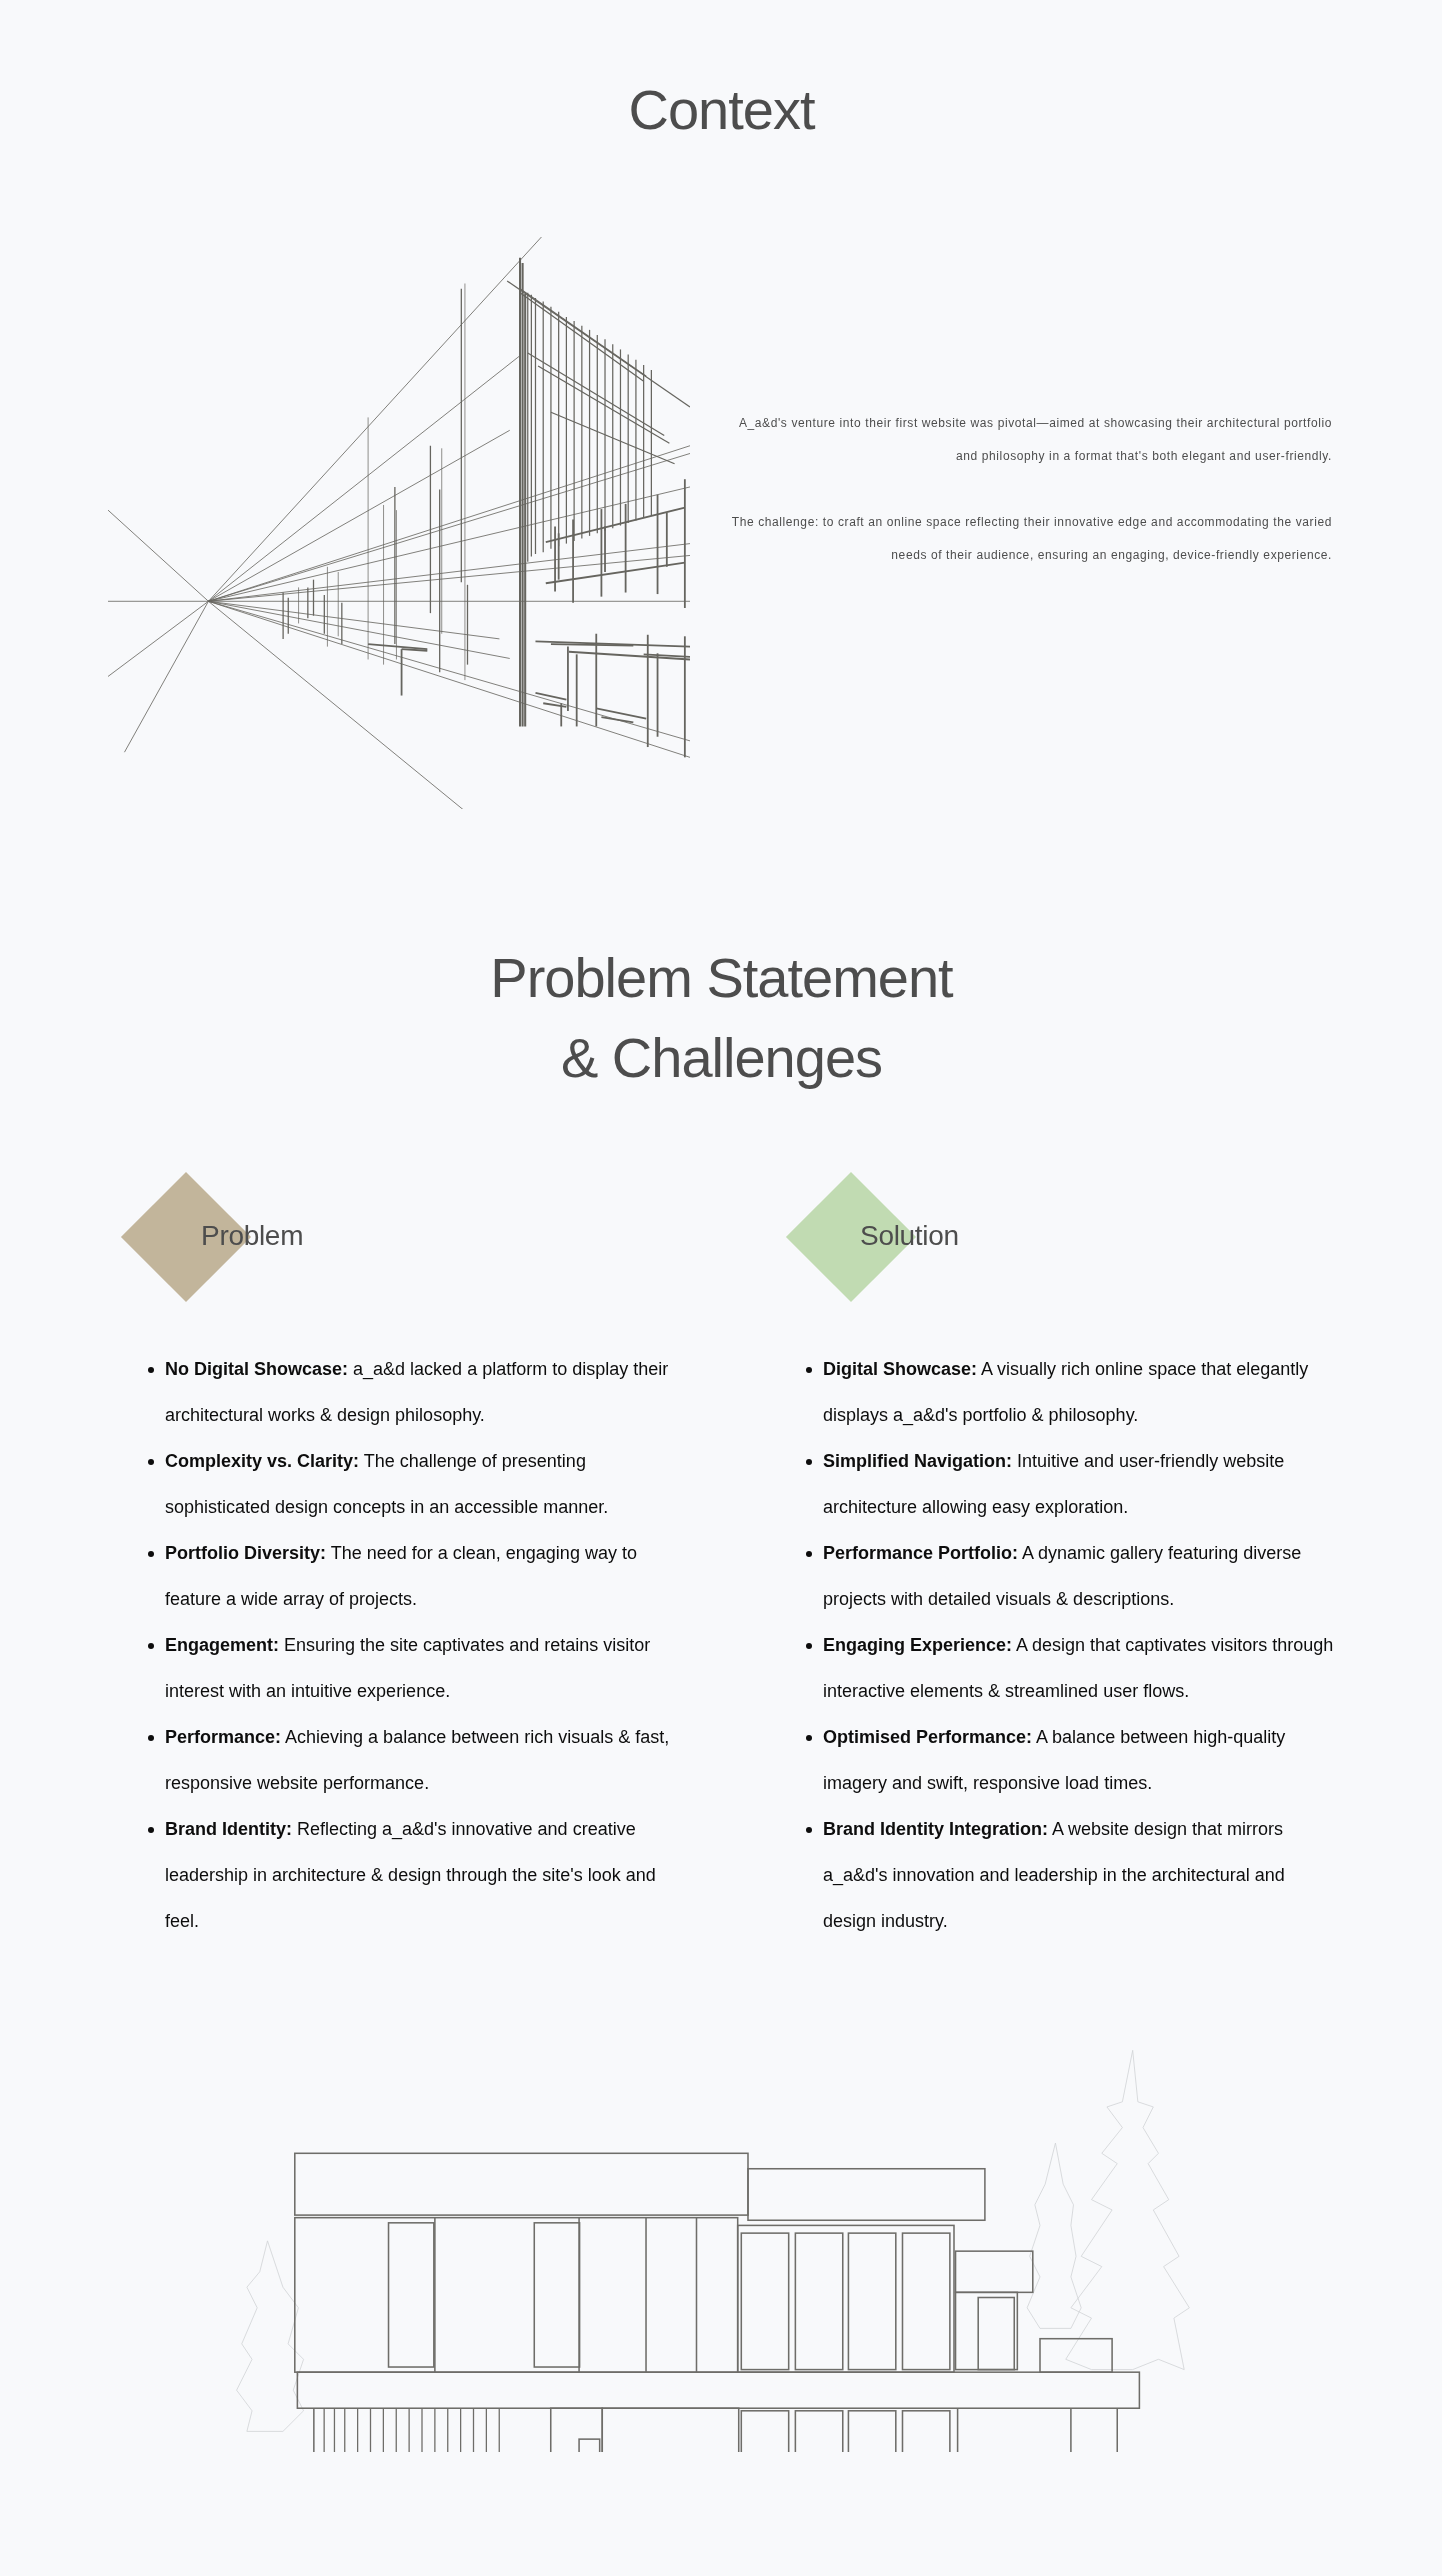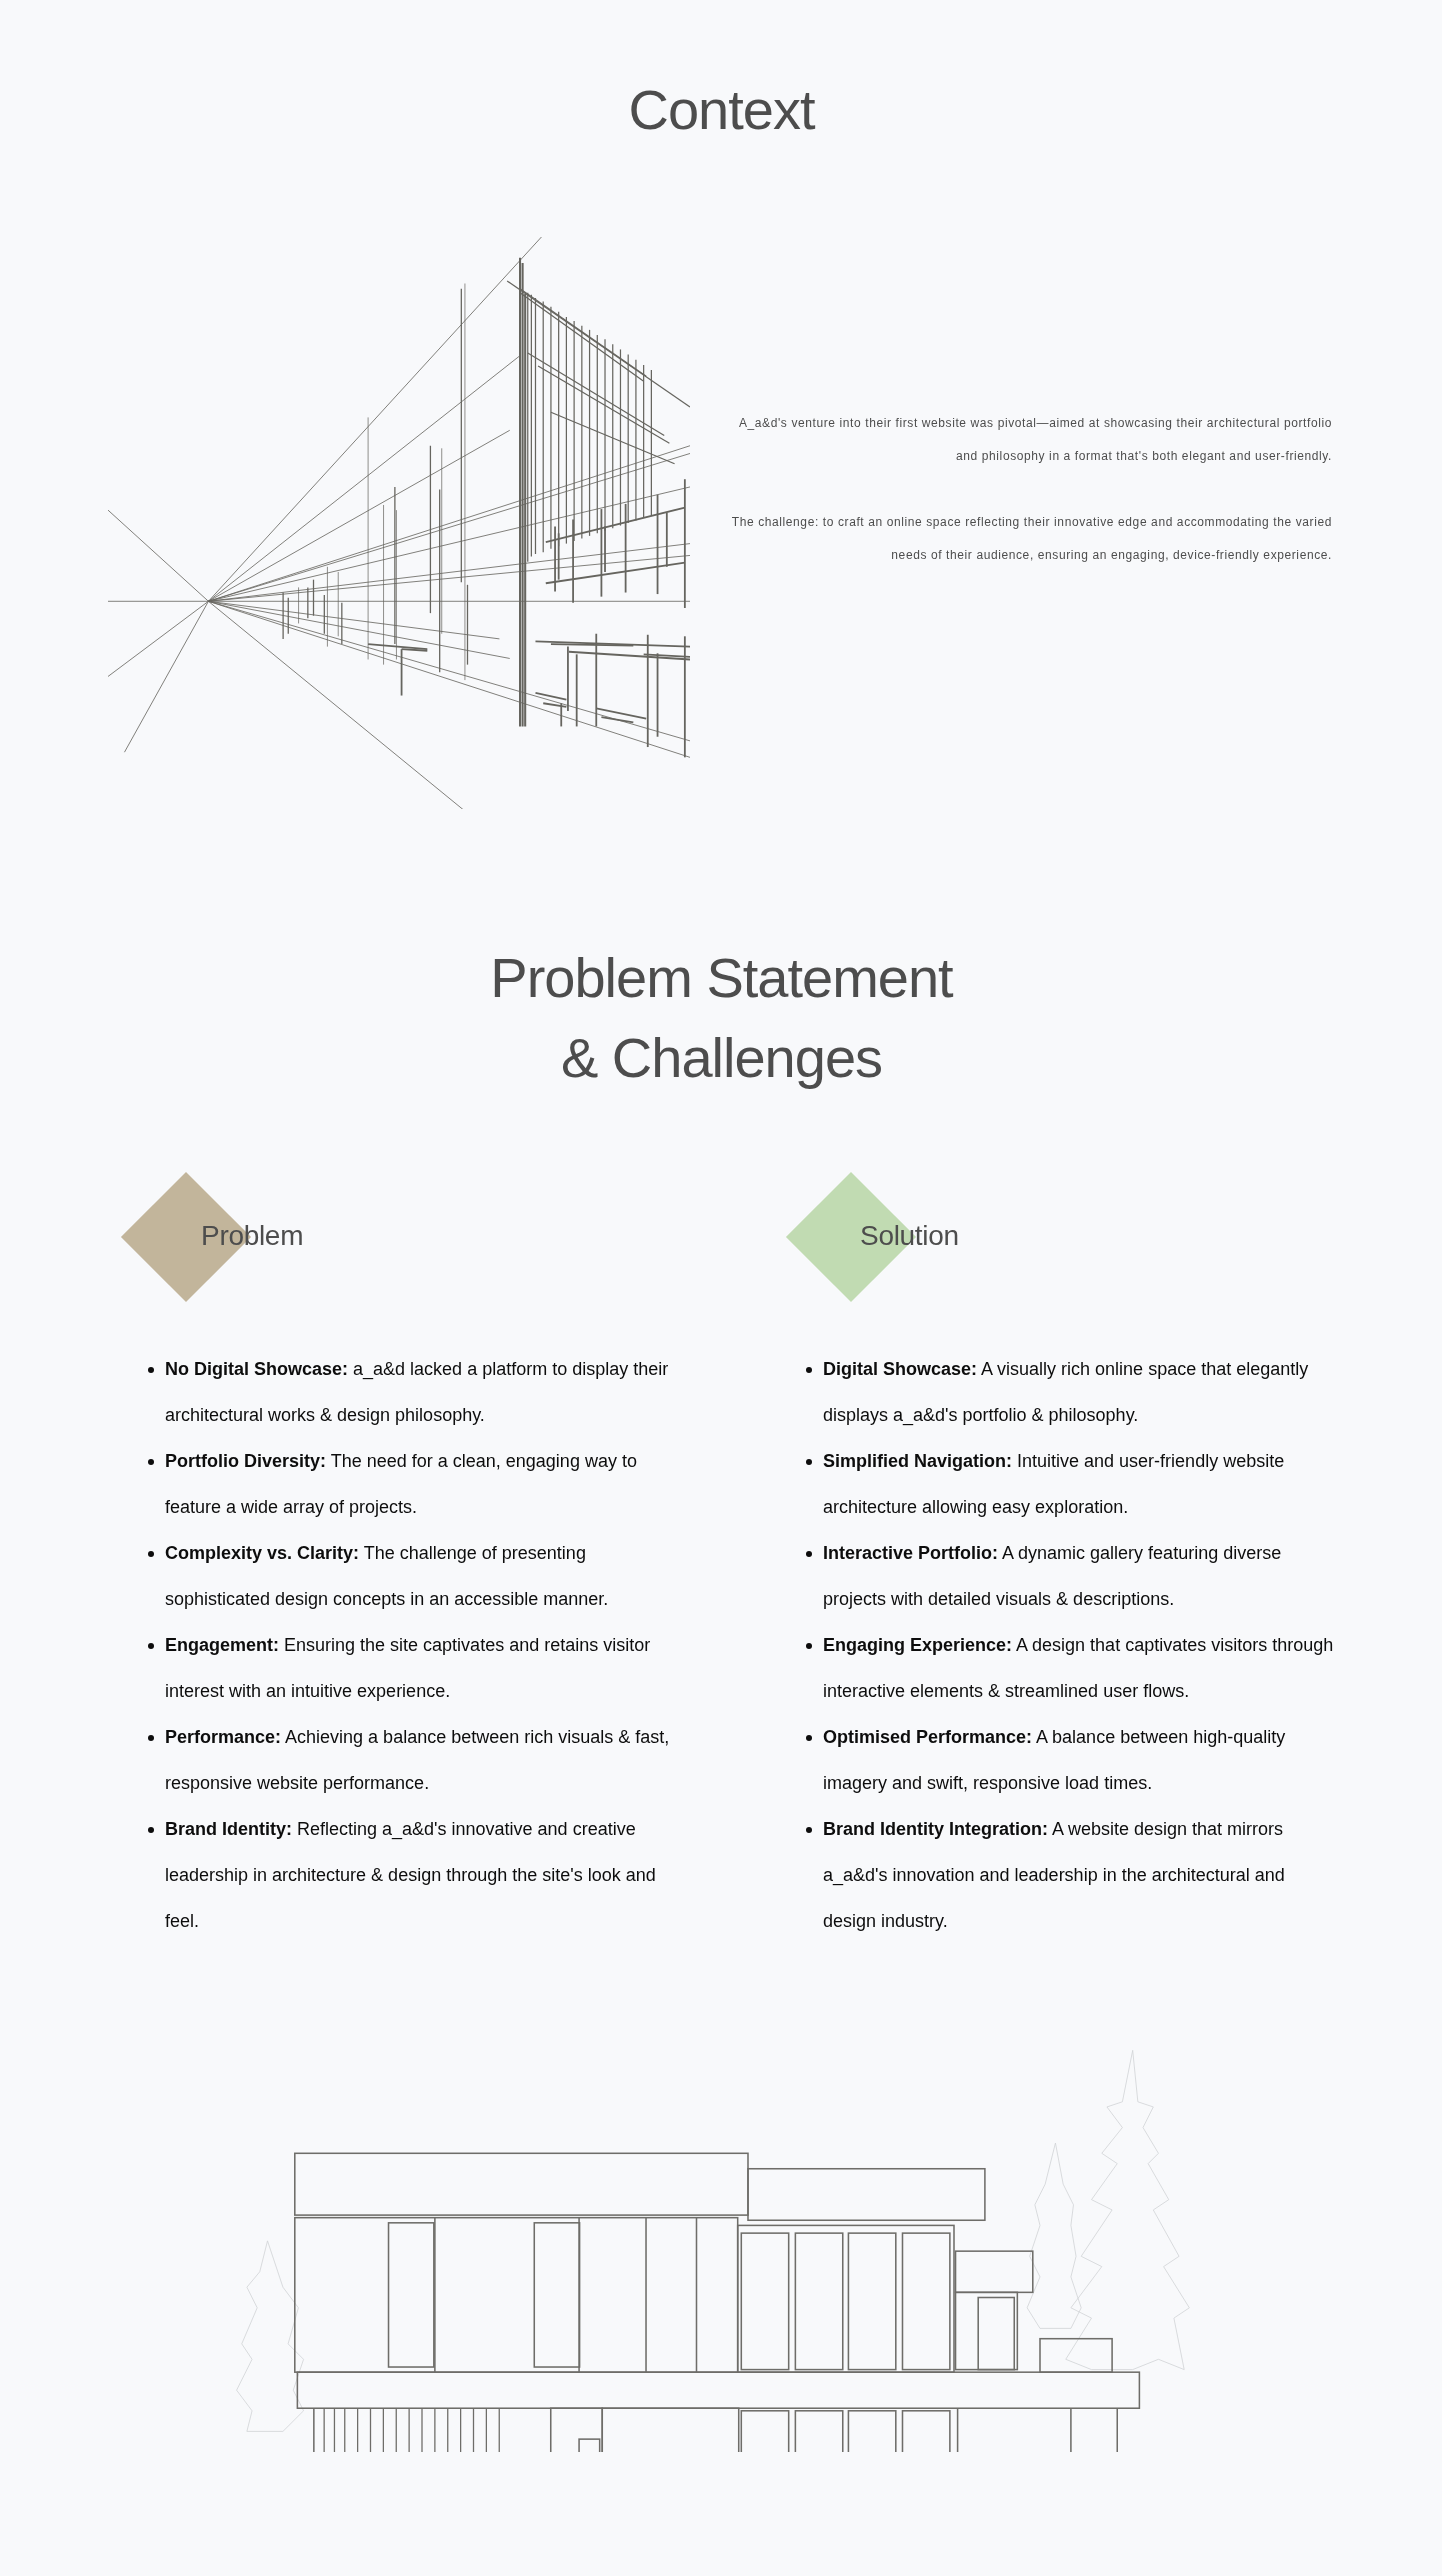--- a/index.html
+++ b/index.html
@@ -213,31 +213,31 @@
 </h1>
 
 <div class="abs diamond" id="problem-diamond"></div>
 <div class="abs col-heading" id="problem-heading">Problem</div>
 
 <div class="abs diamond" id="solution-diamond"></div>
 <div class="abs col-heading" id="solution-heading">Solution</div>
 
 <ul class="abs bullets" id="problem-list">
   <li><b>No Digital Showcase:</b><span> a_a&amp;d lacked a platform to display their architectural works &amp; design philosophy.</span></li>
+  <li><b>Complexity vs. Clarity:</b><span> The challenge of presenting sophisticated design concepts in an accessible manner.</span></li>
   <li><b>Portfolio Diversity:</b><span> The need for a clean, engaging way to feature a wide array of projects.</span></li>
-  <li><b>Complexity vs. Clarity:</b><span> The challenge of presenting sophisticated design concepts in an accessible manner.</span></li>
   <li><b>Engagement:</b><span> Ensuring the site captivates and retains visitor interest with an intuitive experience.</span></li>
   <li><b>Performance:</b><span> Achieving a balance between rich visuals &amp; fast, responsive website performance.</span></li>
   <li><b>Brand Identity:</b><span> Reflecting a_a&amp;d's innovative and creative leadership in architecture &amp; design through the site's look and feel.</span></li>
 </ul>
 
 <ul class="abs bullets" id="solution-list">
   <li><b>Digital Showcase:</b><span> A visually rich online space that elegantly displays a_a&amp;d's portfolio &amp; philosophy.</span></li>
   <li><b>Simplified Navigation:</b><span> Intuitive and user-friendly website architecture allowing easy exploration.</span></li>
-  <li><b>Interactive Portfolio:</b><span> A dynamic gallery featuring diverse projects with detailed visuals &amp; descriptions.</span></li>
+  <li><b>Performance Portfolio:</b><span> A dynamic gallery featuring diverse projects with detailed visuals &amp; descriptions.</span></li>
   <li><b>Engaging Experience:</b><span> A design that captivates visitors through interactive elements &amp; streamlined user flows.</span></li>
   <li><b>Optimised Performance:</b><span> A balance between high-quality imagery and swift, responsive load times.</span></li>
   <li><b>Brand Identity Integration:</b><span> A website design that mirrors a_a&amp;d's innovation and leadership in the architectural and design industry.</span></li>
 </ul>
 
 <svg class="abs" id="sketch-house" viewBox="0 0 2000 800" fill="none" stroke="#6e6d69" stroke-width="3">
 
   <g stroke="#cfd1d4" stroke-width="1.5">
     <path d="M1780 20 L1760 120 L1730 130 L1760 170 L1720 220 L1750 240 L1700 310 L1740 330 L1680 420 L1720 440 L1660 520 L1700 540 L1650 620 L1700 640 L1780 640 L1830 620 L1880 640 L1860 540 L1890 520 L1840 440 L1870 420 L1820 330 L1850 310 L1810 240 L1830 220 L1800 170 L1820 130 L1790 120 Z"></path>
     <path d="M1630 200 L1610 280 L1590 320 L1600 360 L1580 420 L1600 460 L1575 520 L1600 560 L1660 560 L1680 520 L1660 460 L1670 420 L1660 360 L1665 320 L1645 280 Z"></path>

